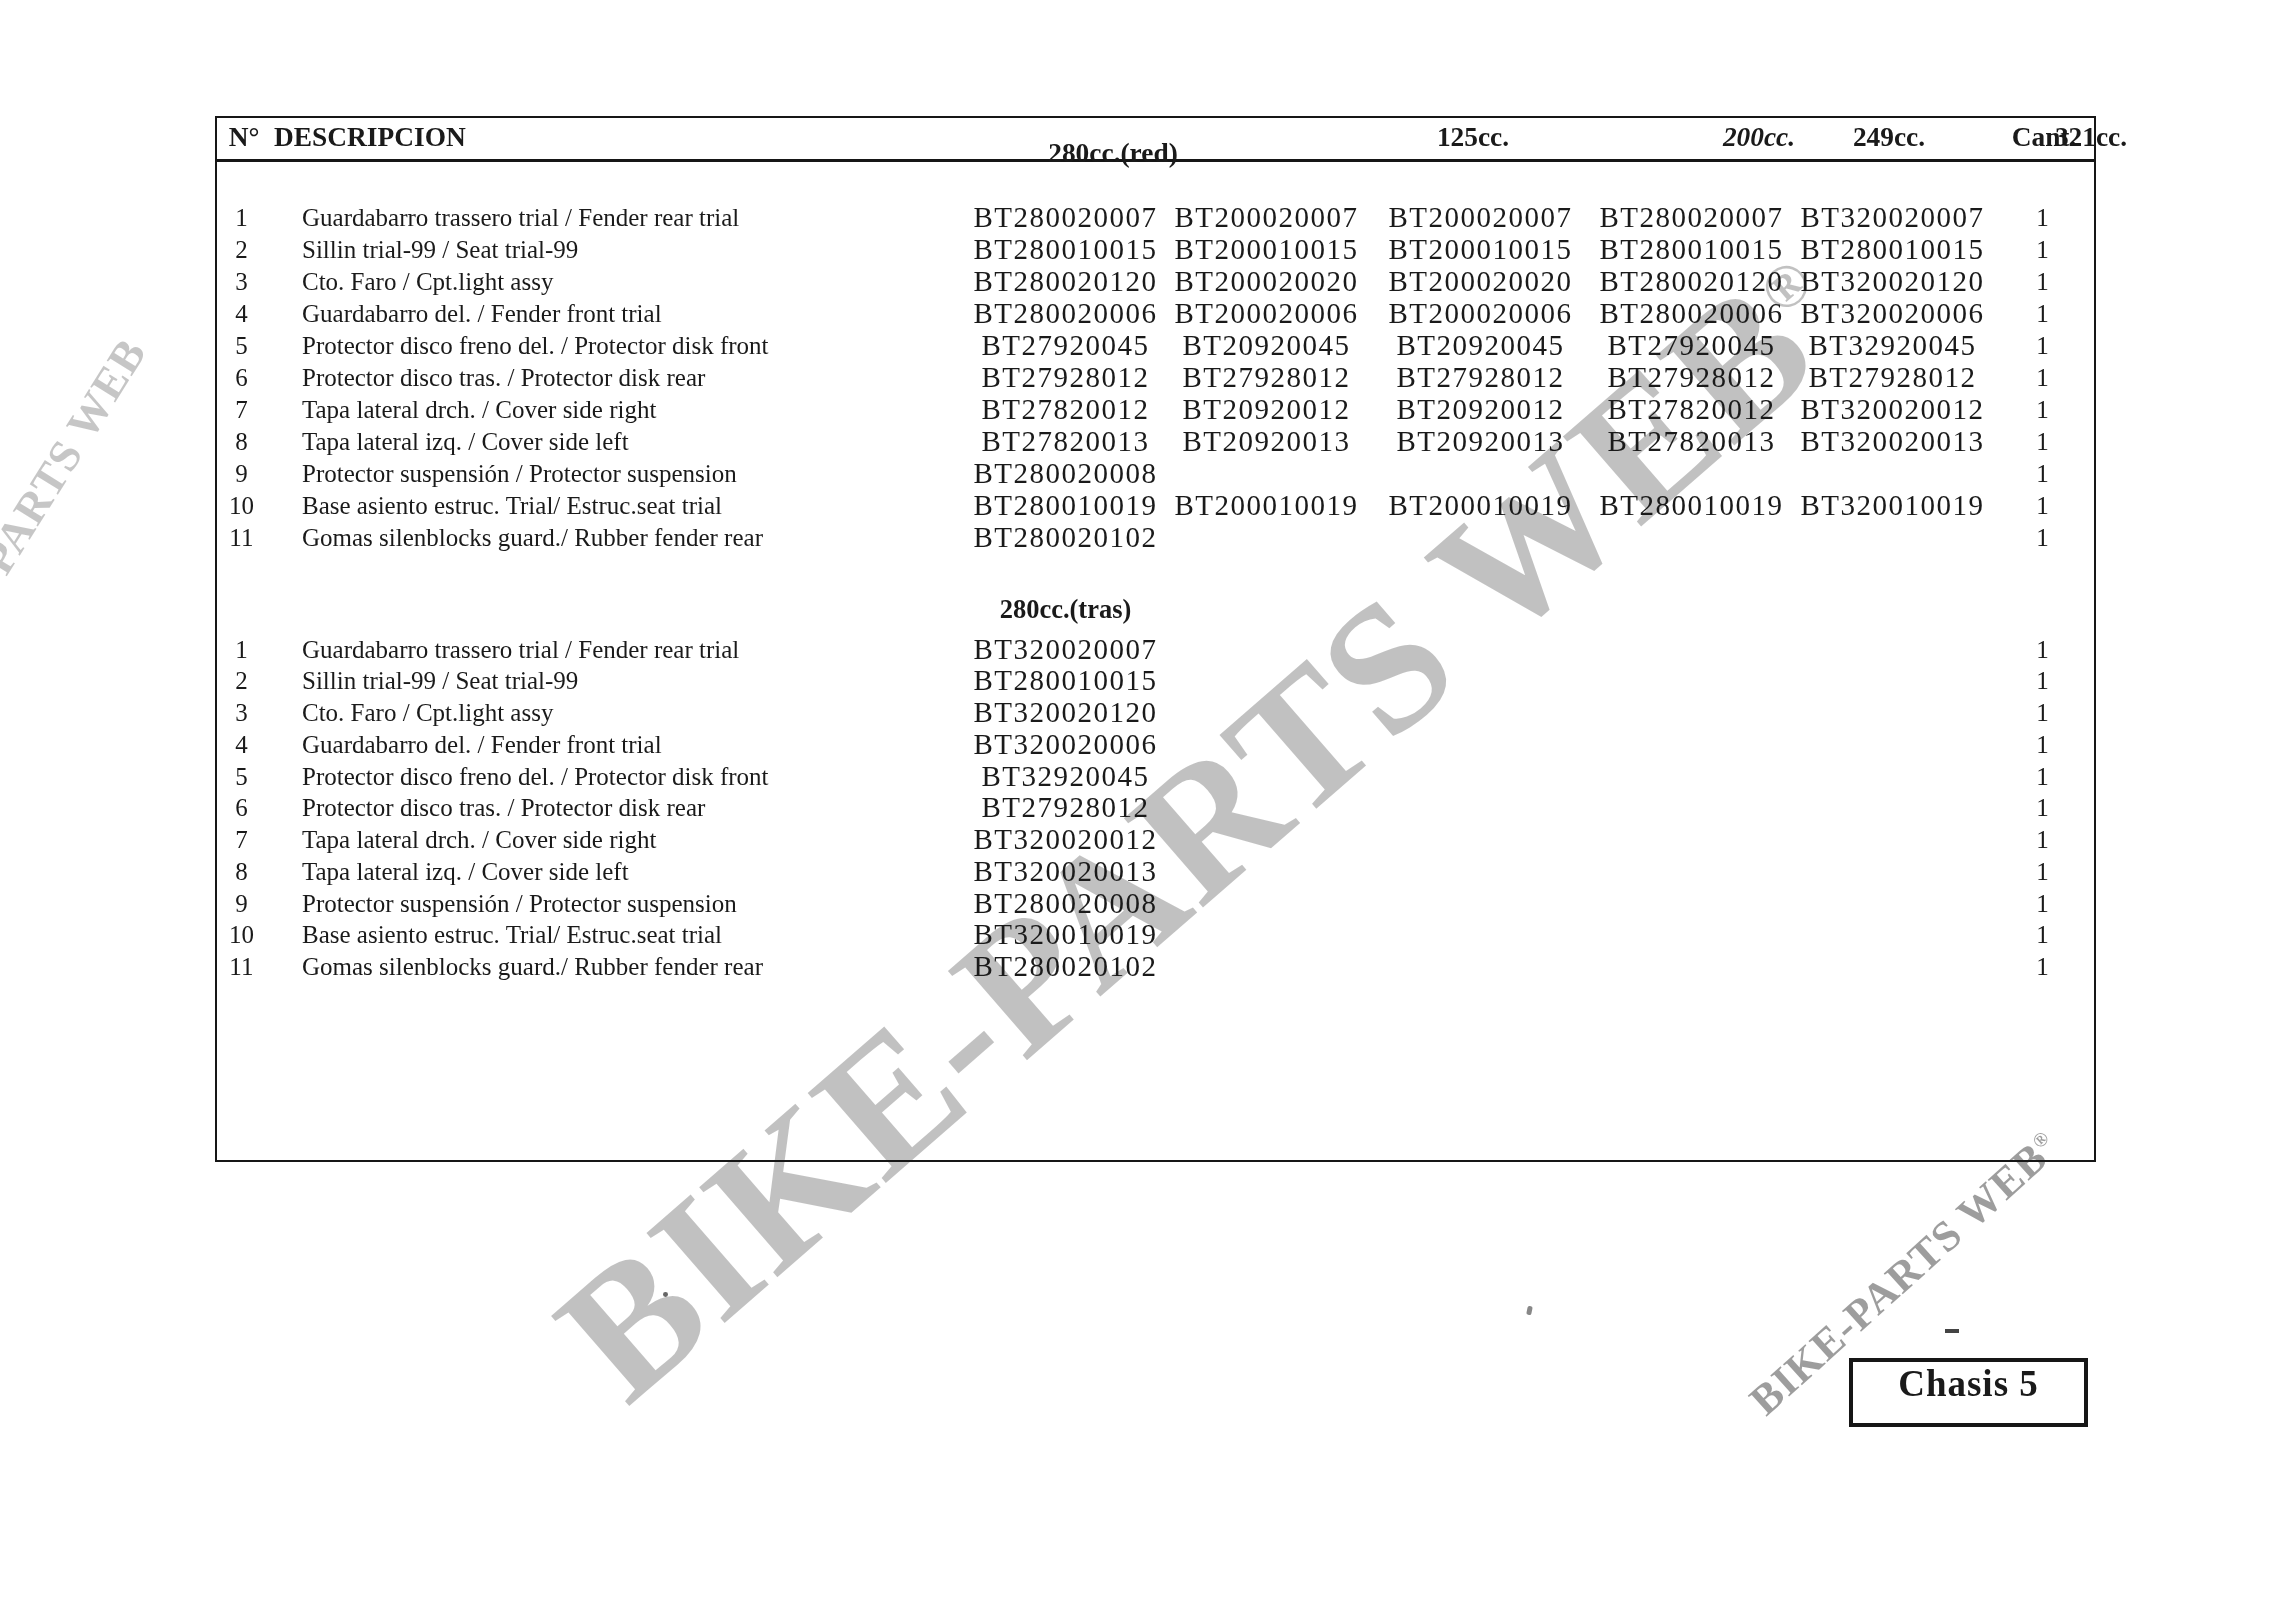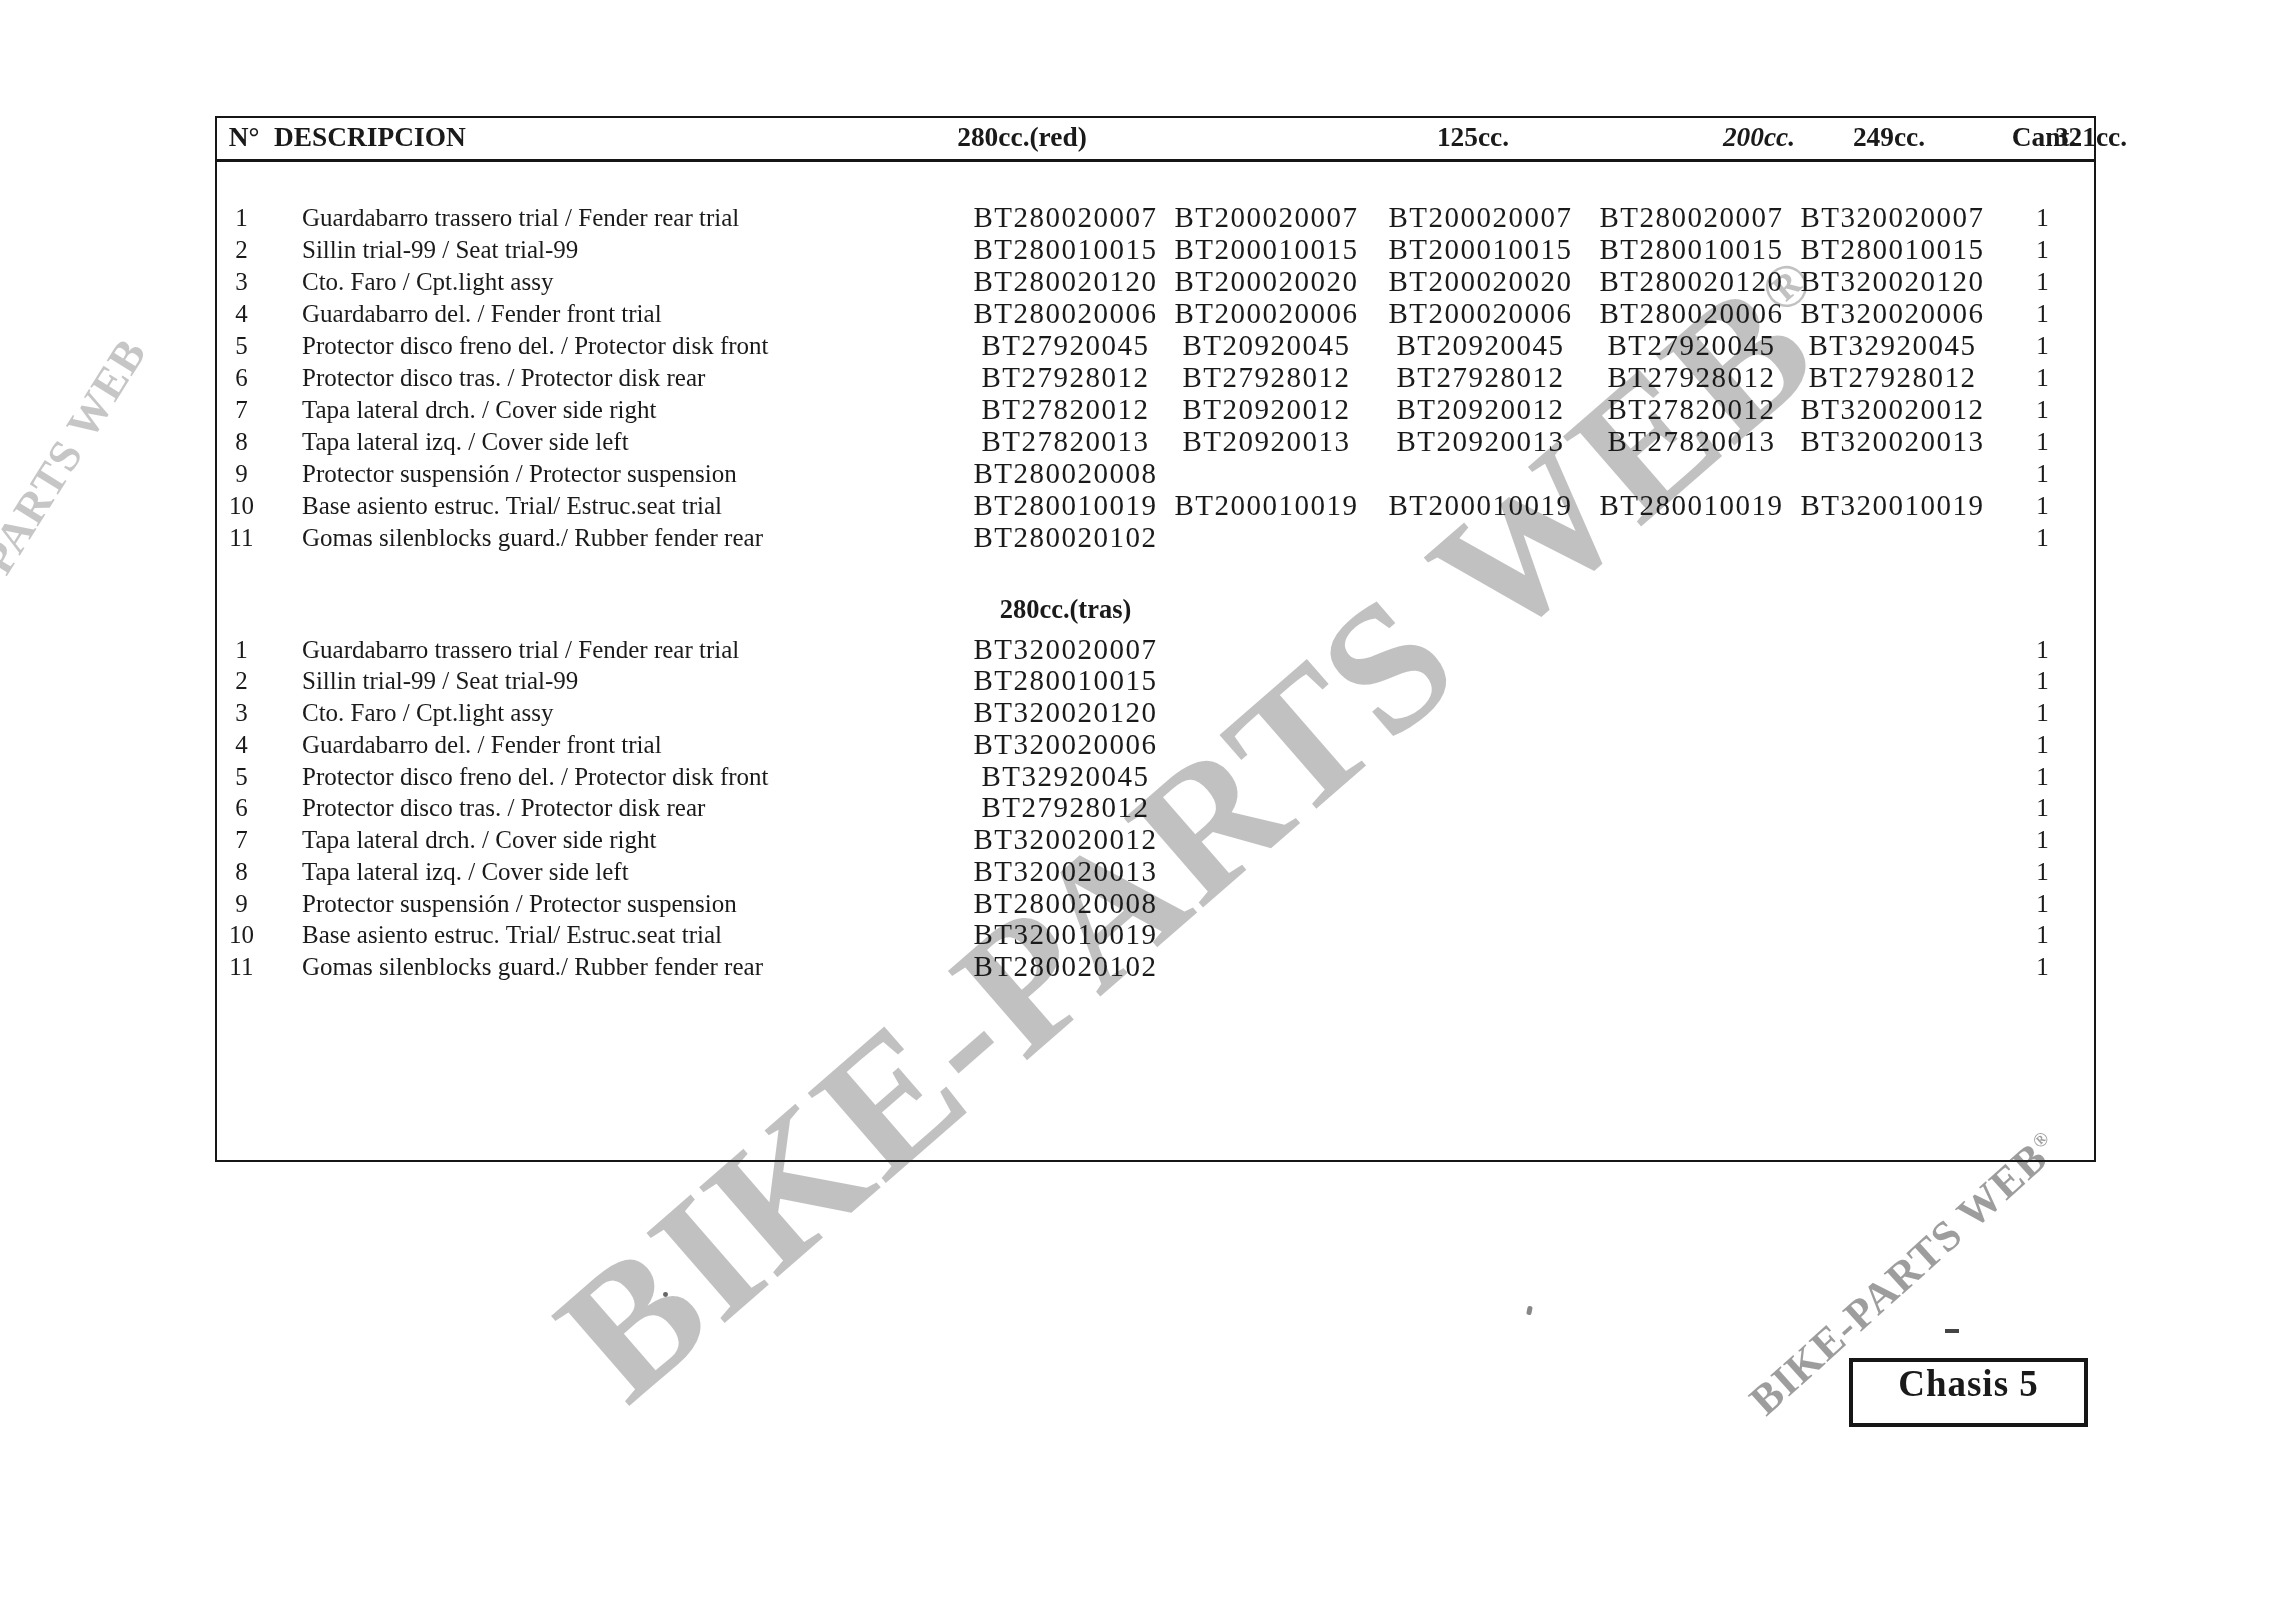--- a/index.html
+++ b/index.html
@@ -22,21 +22,21 @@
   .frame{
     position:absolute;left:215px;top:116px;width:1877px;height:1042px;
     border:2.9px solid #161616;z-index:2;
   }
   .header-row{position:absolute;left:0;top:0;width:100%;height:41px;
     border-bottom:3.9px solid #161616;font-weight:bold;font-size:27.4px;}
   .hcell{position:absolute;top:3.9px;white-space:nowrap;}
   .h-num{left:11.8px;}
   .h-desc{left:57px;}
   .h-center{transform:translateX(-50%);}
-  .h-280{left:805px;}
+  .h-280{left:896px;margin-top:16px;}
   .h-125{left:1256px;}
   .h-200{left:1542px;font-style:italic;}
   .h-249{left:1672px;}
   .h-321{left:1874px;text-align:center;}
   .h-cant{left:1827px;}
   
   .trow{position:absolute;left:0;width:100%;height:33px;font-size:25px;line-height:33px;}
   .cell{position:absolute;white-space:nowrap;}
   .cell-num{left:2.9px;width:43px;text-align:center;}
   .cell-desc{left:65px;margin-left:20px;}

